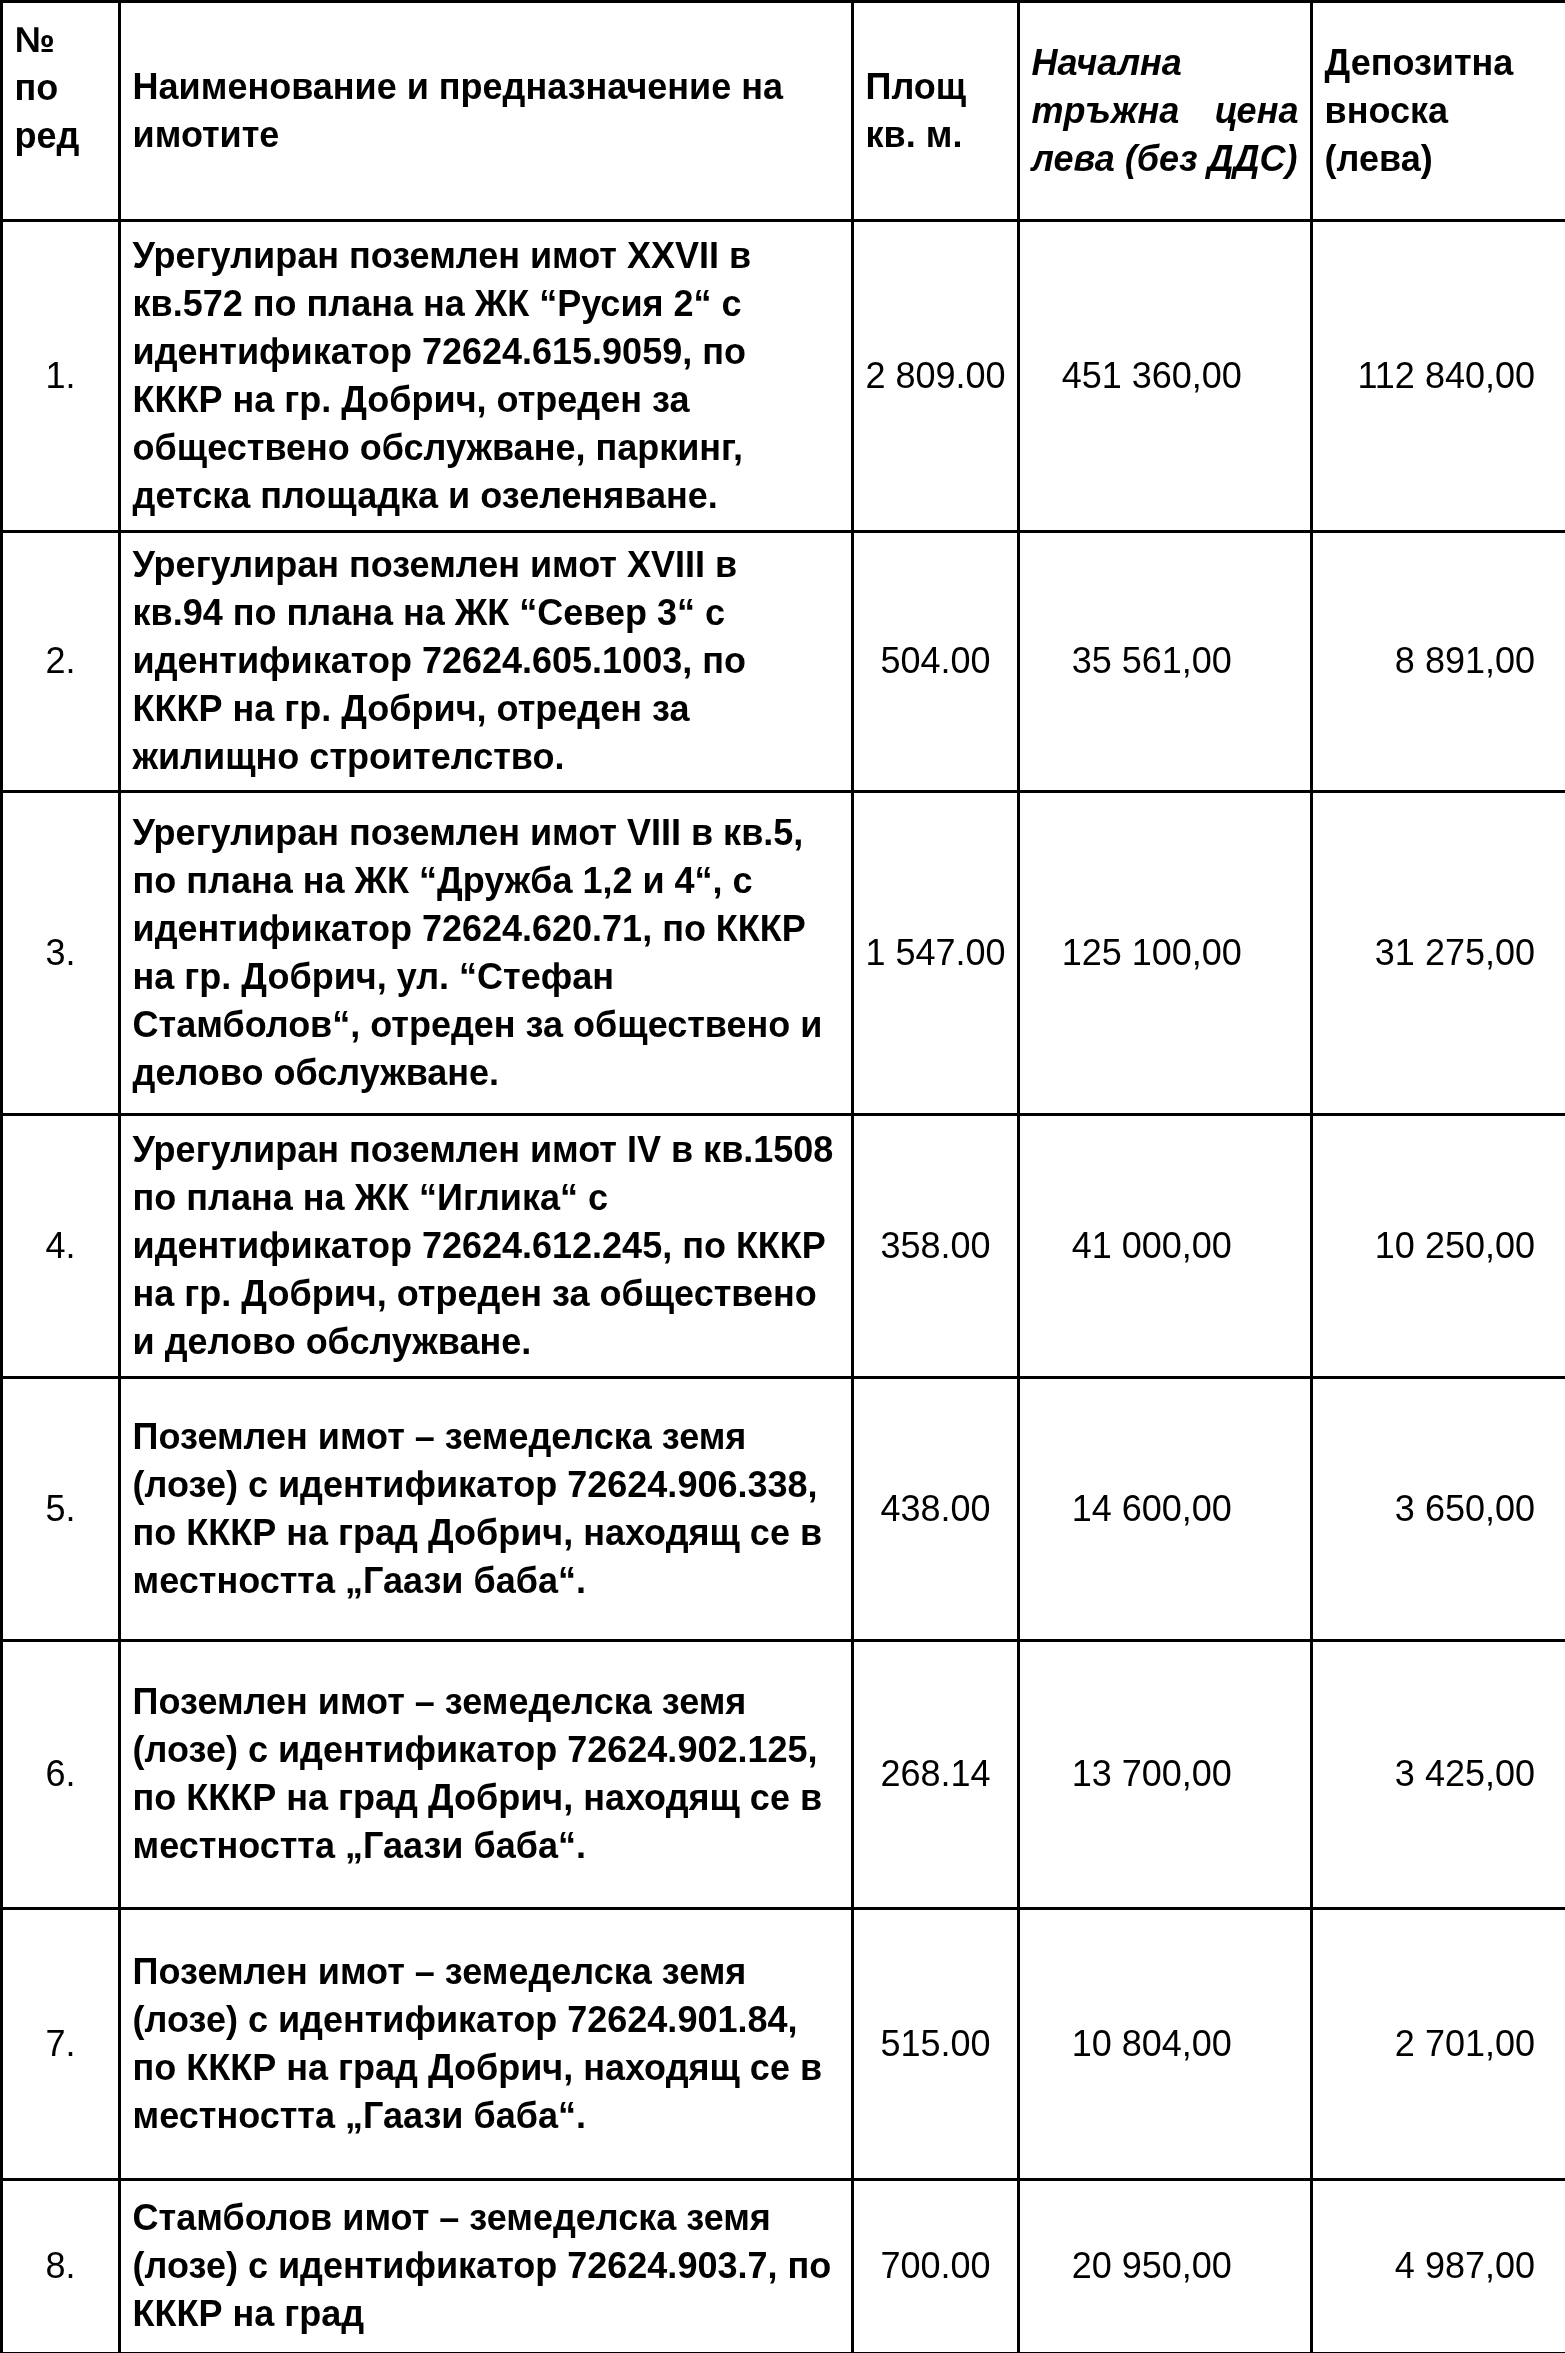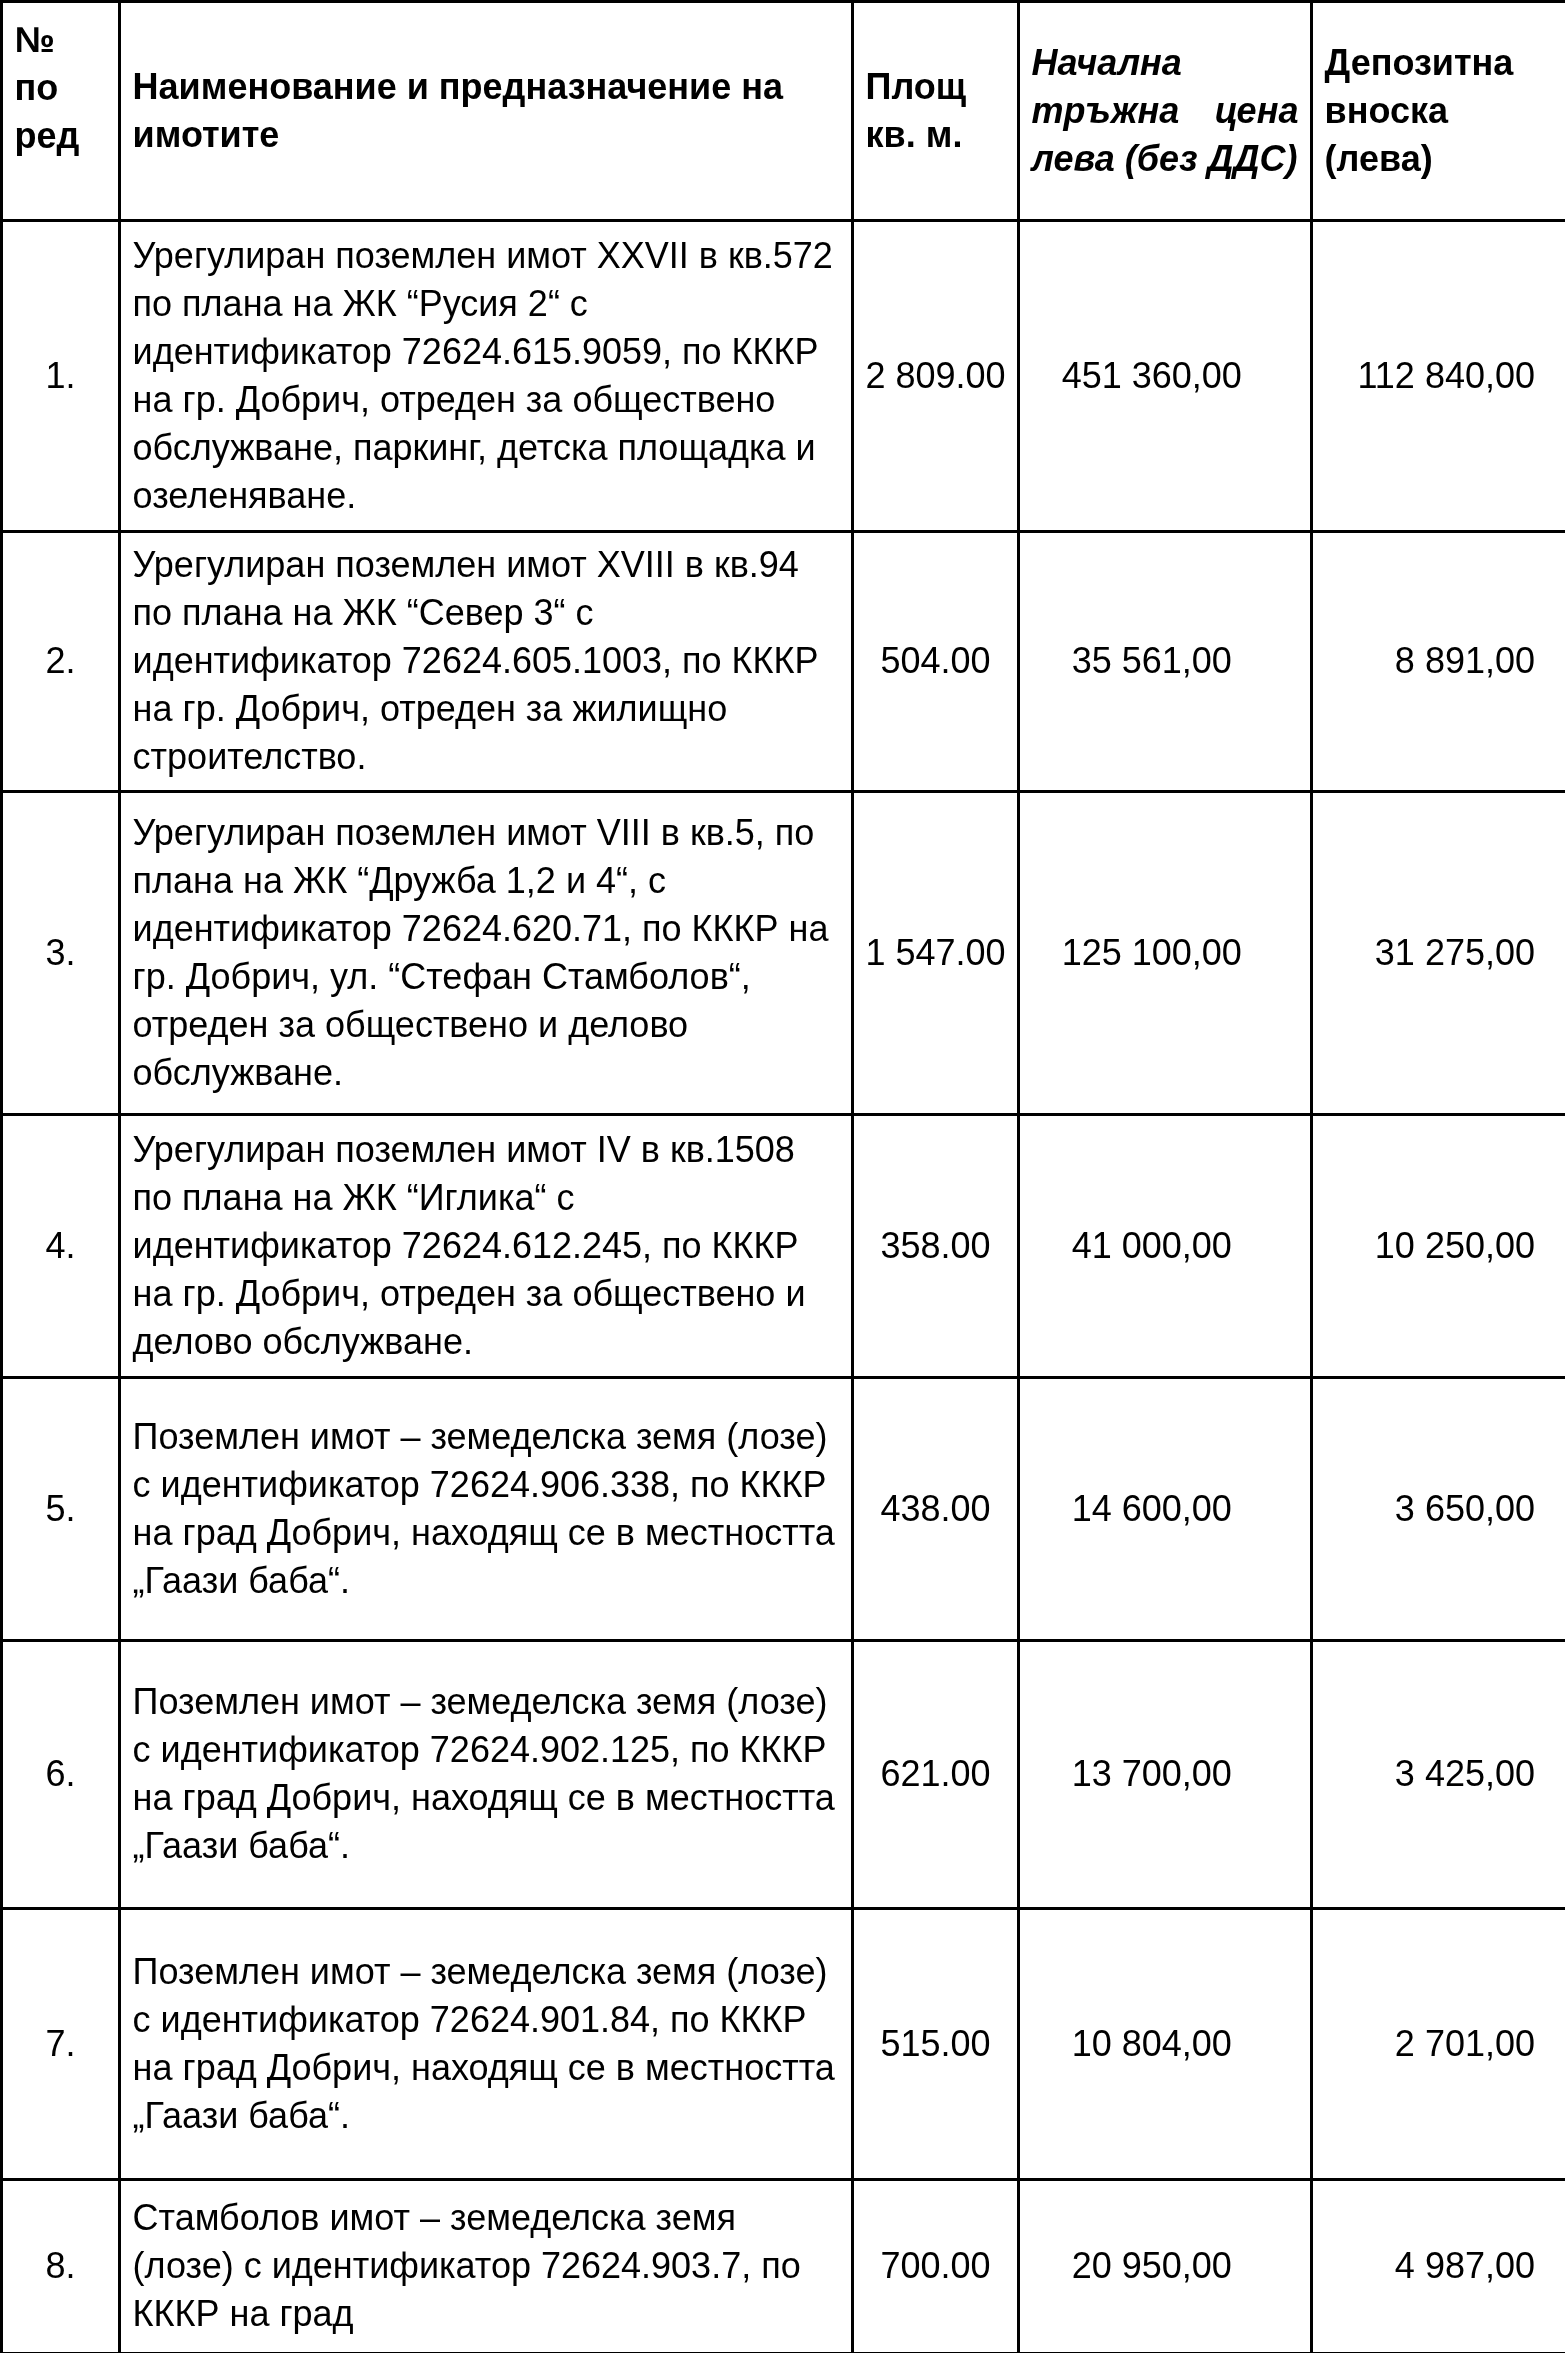--- a/index.html
+++ b/index.html
@@ -56,20 +56,21 @@
     font-style: italic;
   }
 
   td.cell-num {
     text-align: center;
     padding: 6.6px 5px;
   }
   td.cell-name {
     text-align: left;
     padding: 8.3px 15px 8.3px 11.6px;
+    font-weight: bold;
   }
   td.cell-area {
     text-align: center;
     padding: 10px 10px;
   }
   td.cell-price {
     text-align: center;
     padding: 6.6px 33px 6.6px 6.6px;
   }
   td.cell-deposit {
@@ -140,21 +141,21 @@
         <tr class="row-5">
           <td class="cell-num">5.</td>
           <td class="cell-name">Поземлен имот – земеделска земя (лозе) с идентификатор 72624.906.338, по КККР на град Добрич, находящ се в местността „Гаази баба“.</td>
           <td class="cell-area">438.00</td>
           <td class="cell-price">14 600,00</td>
           <td class="cell-deposit">3 650,00</td>
         </tr>
         <tr class="row-6">
           <td class="cell-num">6.</td>
           <td class="cell-name">Поземлен имот – земеделска земя (лозе) с идентификатор 72624.902.125, по КККР на град Добрич, находящ се в местността „Гаази баба“.</td>
-          <td class="cell-area">621.00</td>
+          <td class="cell-area">268.14</td>
           <td class="cell-price">13 700,00</td>
           <td class="cell-deposit">3 425,00</td>
         </tr>
         <tr class="row-7">
           <td class="cell-num">7.</td>
           <td class="cell-name">Поземлен имот – земеделска земя (лозе) с идентификатор 72624.901.84, по КККР на град Добрич, находящ се в местността „Гаази баба“.</td>
           <td class="cell-area">515.00</td>
           <td class="cell-price">10 804,00</td>
           <td class="cell-deposit">2 701,00</td>
         </tr>

